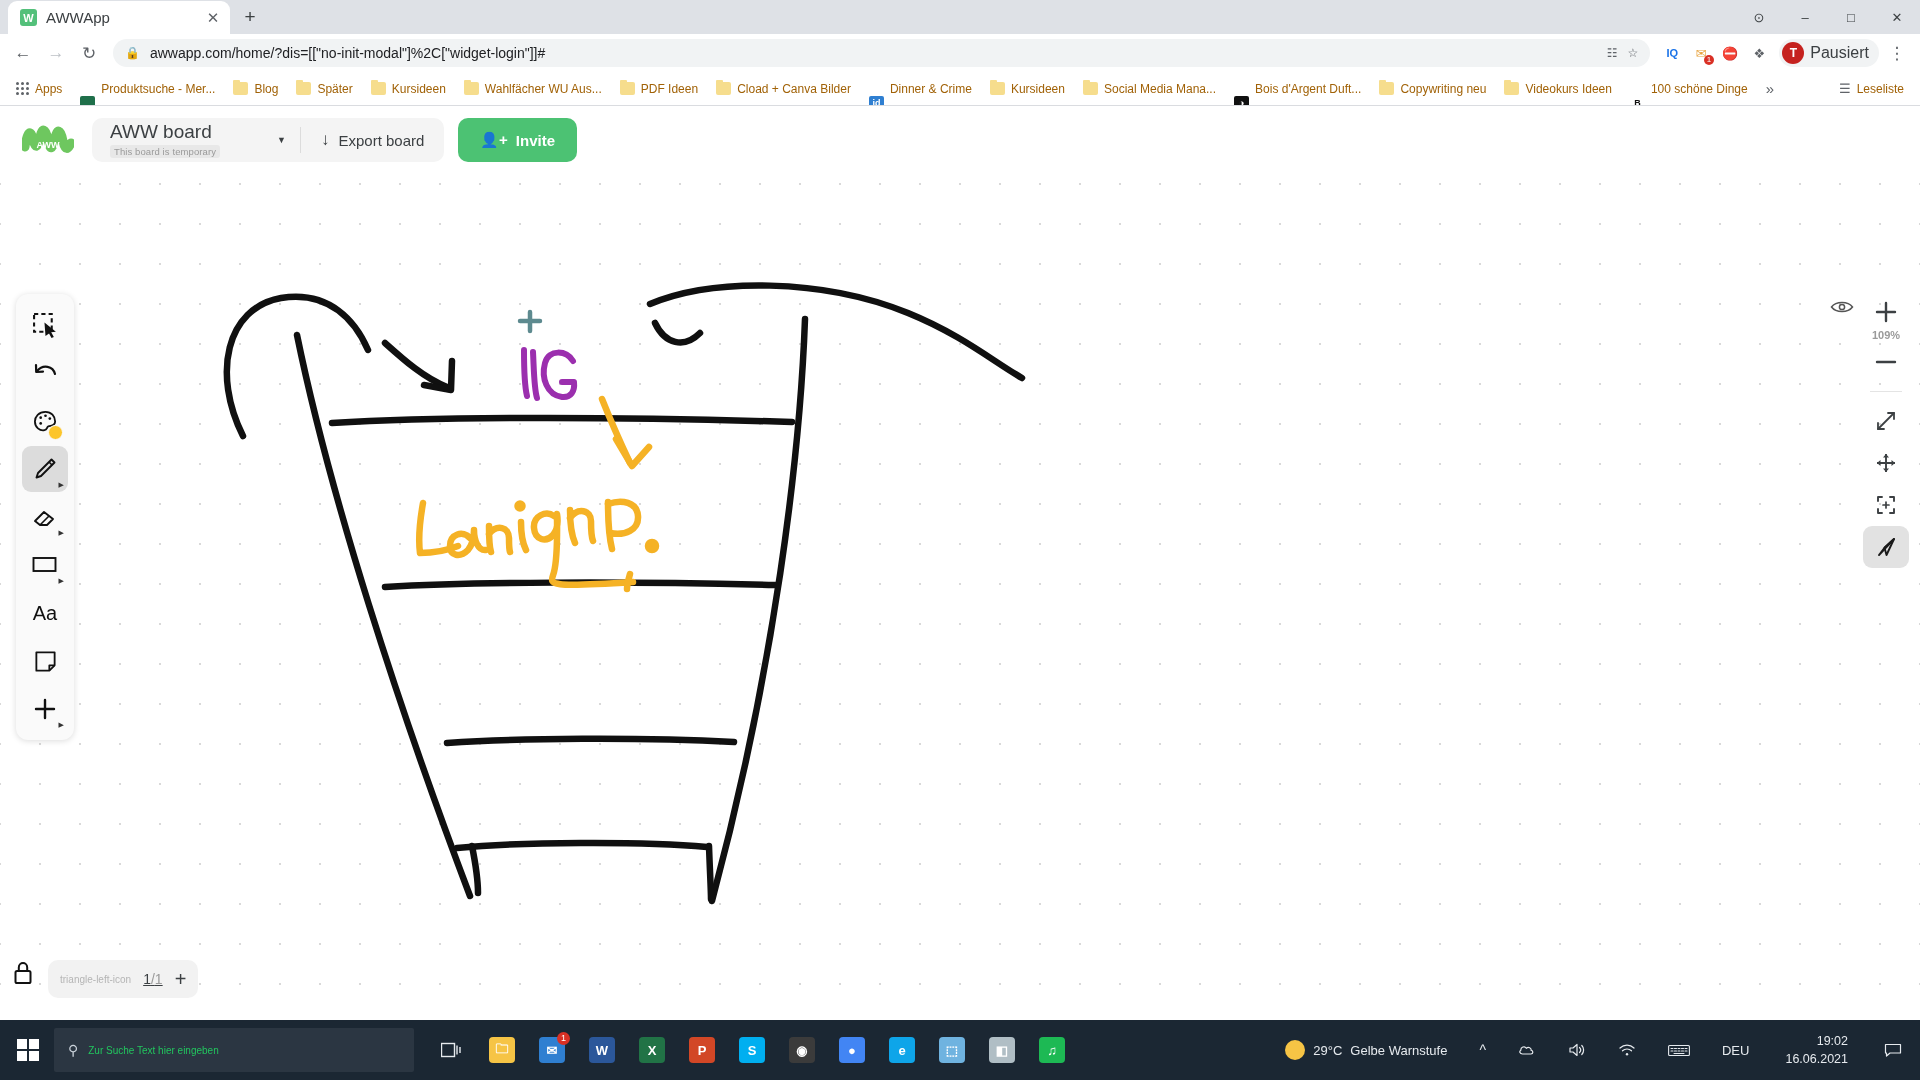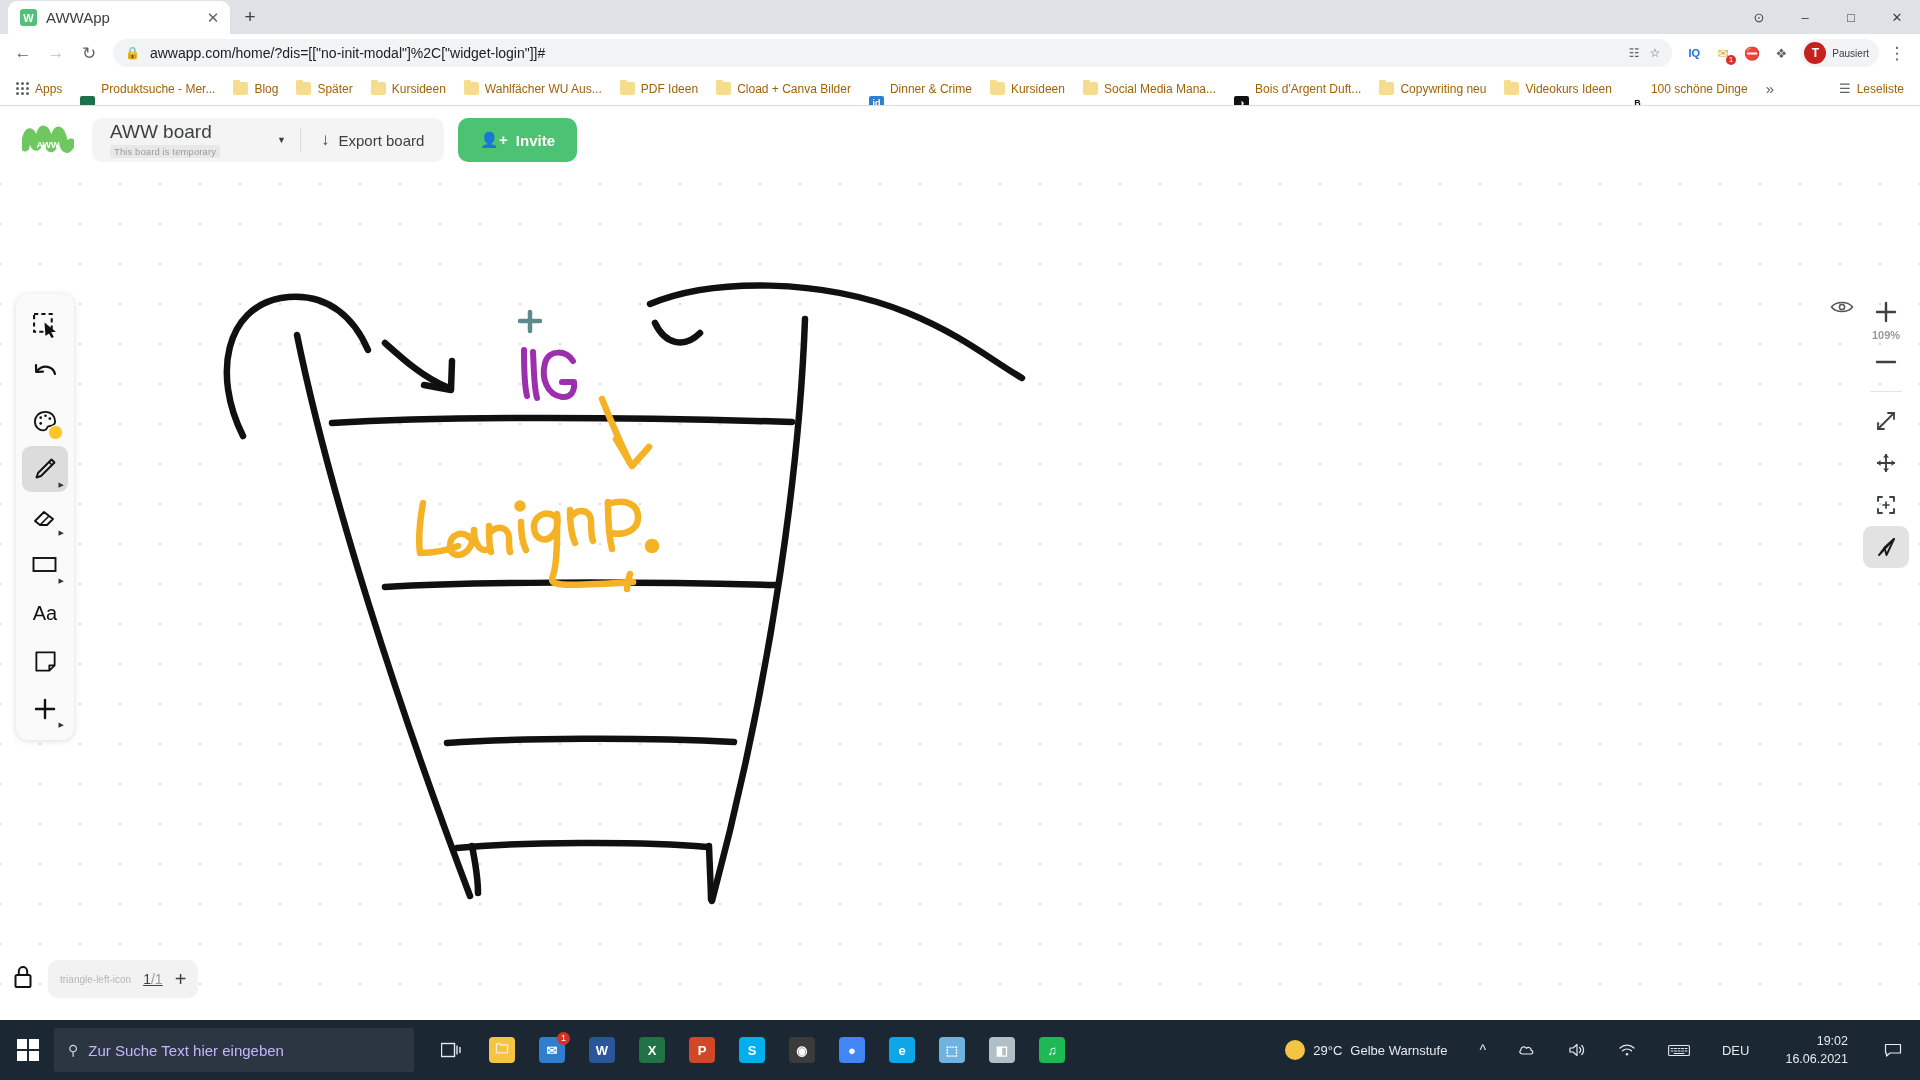--- a/index.html
+++ b/index.html
@@ -59,21 +59,21 @@
     justify-content: center; font-size: 13px; color: #5f6368; position: relative; }
   .badge-dot { position: absolute; bottom: 1px; right: 0; background: #d93025;
     color: #fff; font-size: 8px; border-radius: 6px; padding: 0 3px; line-height: 10px; }
   .profile-chip {
     display: flex; align-items: center; gap: 6px; background: #f1f3f4;
     border-radius: 14px; height: 28px; padding: 0 10px 0 3px; margin-left: 4px;
   }
   .profile-av { width: 22px; height: 22px; border-radius: 50%; background: #c5221f;
     color: #fff; font-size: 12px; display: flex; align-items: center;
     justify-content: center; font-weight: bold; }
-  .profile-name { font-size: 10px; color: #3c4043; white-space: nowrap; }
+  .profile-name { font-size: 16px; color: #3c4043; white-space: nowrap; }
 
   .bookmarks {
     height: 34px; background: #fff; display: flex; align-items: center;
     padding: 0 8px; gap: 2px; border-bottom: 1px solid #dadce0; overflow: hidden;
   }
   .bm { display: flex; align-items: center; gap: 6px; padding: 4px 8px;
     border-radius: 4px; white-space: nowrap; flex: none; }
   .bm-label { font-size: 12px; color: #a16207; }
   .bm-folder { width: 15px; height: 13px; background: #f6dd8d;
     border-radius: 1px 2px 2px 2px; position: relative; flex: none; }
@@ -142,38 +142,38 @@
     display: flex; flex-direction: column; align-items: center; z-index: 20; }
   .rtool { width: 46px; height: 42px; display: flex; align-items: center;
     justify-content: center; border-radius: 9px; }
   .rtool.active { background: #e2e2e2; }
   .zoom-label { font-size: 11px; color: #9a9a9a; font-weight: bold; margin: -4px 0 0; }
   .rdiv { width: 32px; height: 1px; background: #e4e4e4; margin: 8px 0; }
   .eye { position: absolute; right: 58px; top: 8px; }
 
   
   .pages { position: absolute; left: 12px; bottom: 22px; display: flex;
-    align-items: center; gap: 14px; z-index: 20; }
+    align-items: flex-start; gap: 14px; z-index: 20; }
   .pagebox { display: flex; align-items: center; background: #f2f2f2;
     border-radius: 10px; height: 38px; padding: 0 12px; gap: 12px; }
   .page-num { font-size: 14px; color: #3c4043; text-decoration: underline; }
   .page-num .den { color: #9a9a9a; }
 
   
   .canvas-svg { position: absolute; inset: 0; z-index: 5; }
 
   
   .taskbar { position: absolute; bottom: 0; left: 0; width: 1920px; height: 60px;
     background: #1b2733; display: flex; align-items: center; padding: 0 4px; }
   .start { width: 48px; height: 60px; display: flex; align-items: center;
     justify-content: center; }
   .tb-search { display: flex; align-items: center; gap: 10px; width: 360px;
     height: 44px; background: #2b3642; border-radius: 2px; padding: 0 14px;
     margin-left: 2px; }
-  .tb-search-txt { font-size: 15px; color: #c4b5fd; }
+  .tb-search-txt { font-size: 10px; color: #22c55e; }
   .tb-icons { display: flex; align-items: center; gap: 2px; margin-left: 14px; }
   .tb-ico { width: 48px; height: 56px; display: flex; align-items: center;
     justify-content: center; position: relative; }
   .tb-ico .tbadge { position: absolute; top: 10px; right: 6px; background: #d93025;
     color: #fff; font-size: 9px; border-radius: 7px; padding: 0 4px; line-height: 13px; }
   .tray { margin-left: auto; display: flex; align-items: center; gap: 16px;
     padding-right: 6px; }
   .tray-item { display: flex; align-items: center; gap: 8px; padding: 0 8px;
     height: 60px; color: #e6eaee; font-size: 13px; }
   .clock { display: flex; flex-direction: column; align-items: flex-end;

